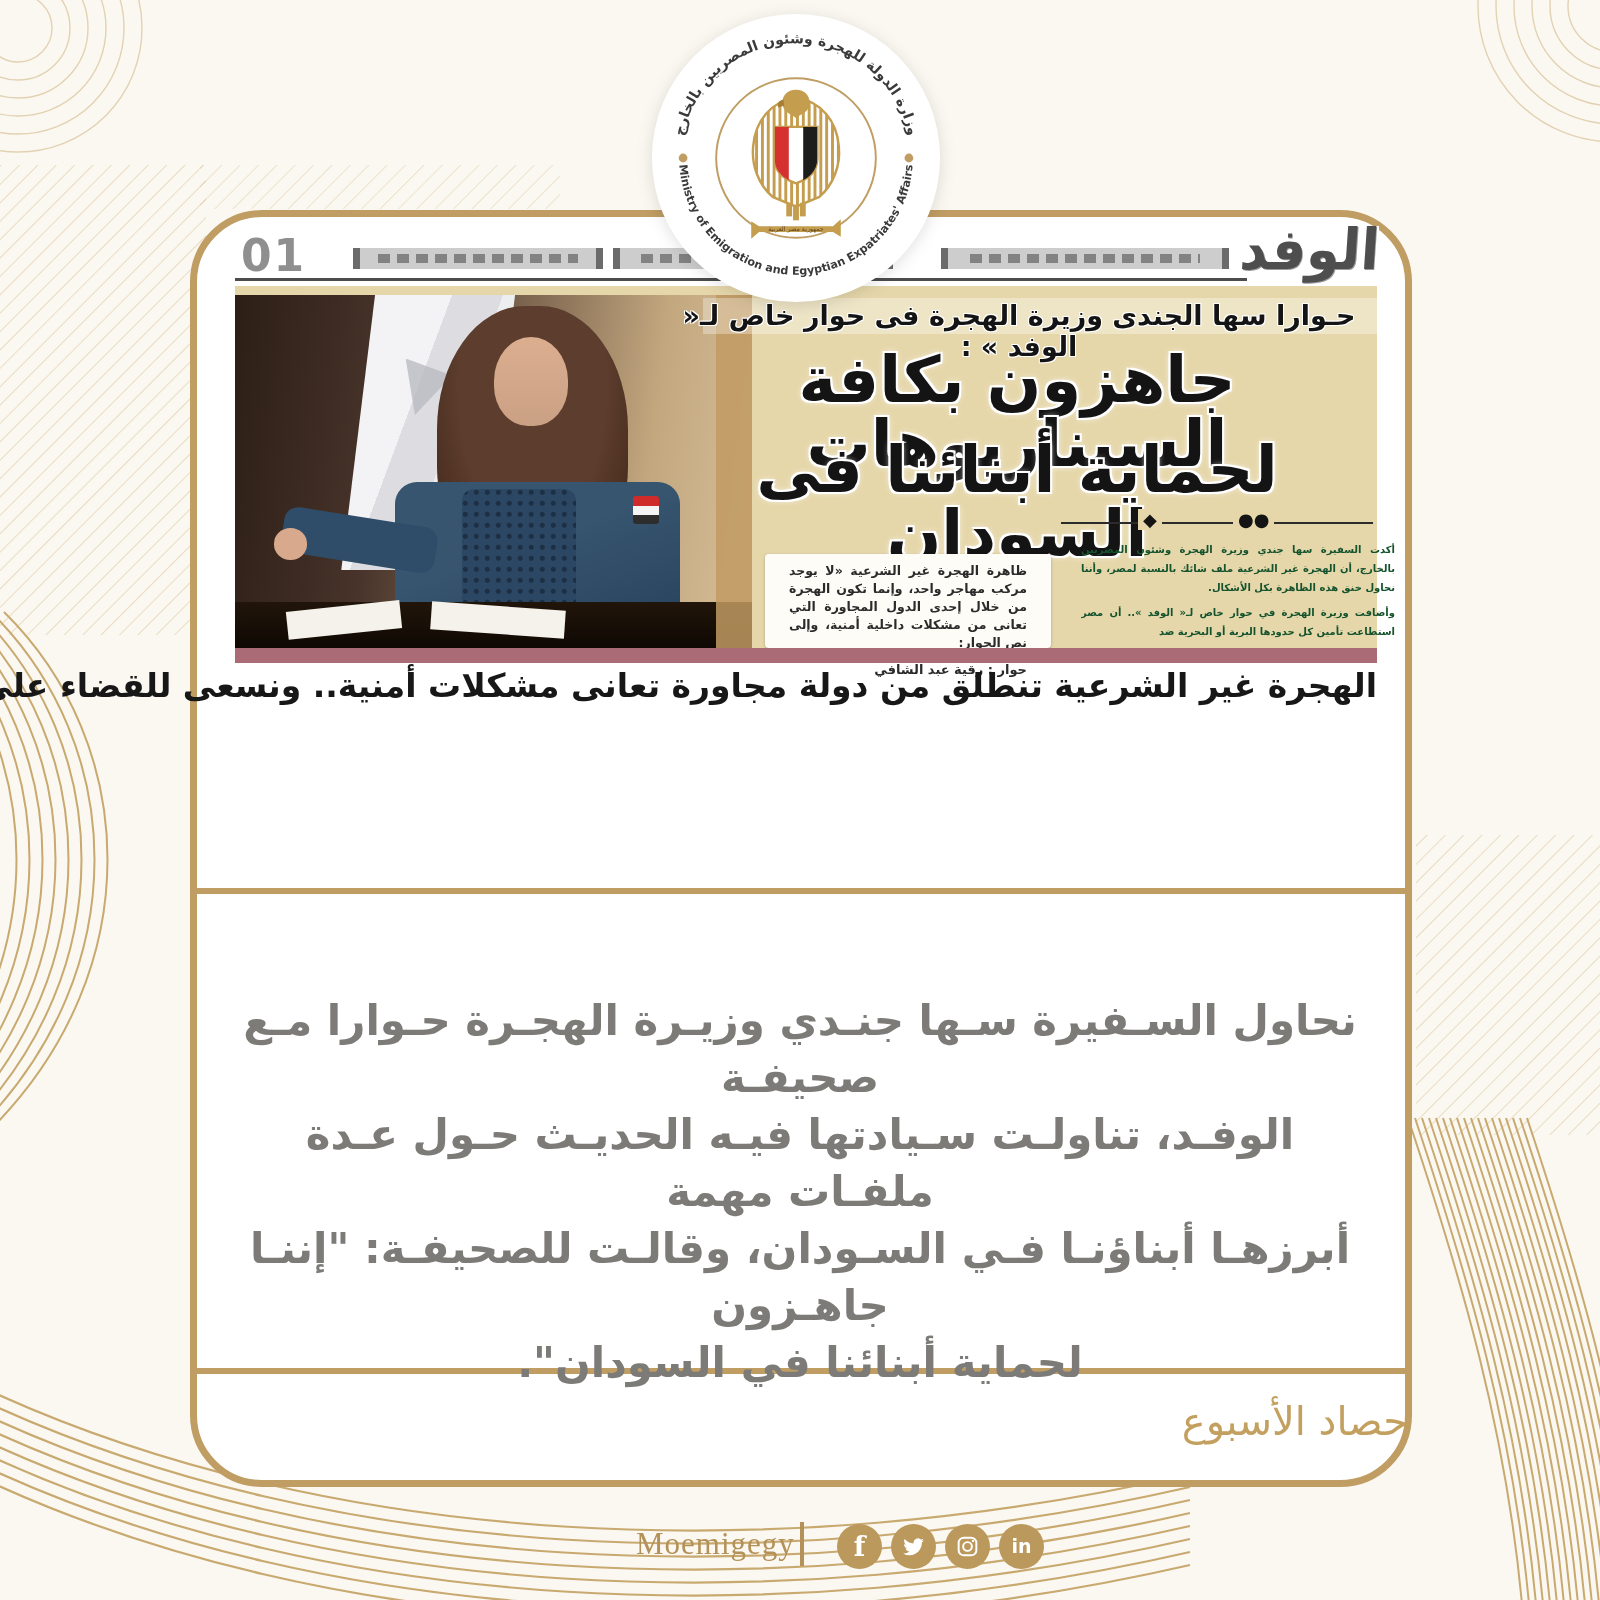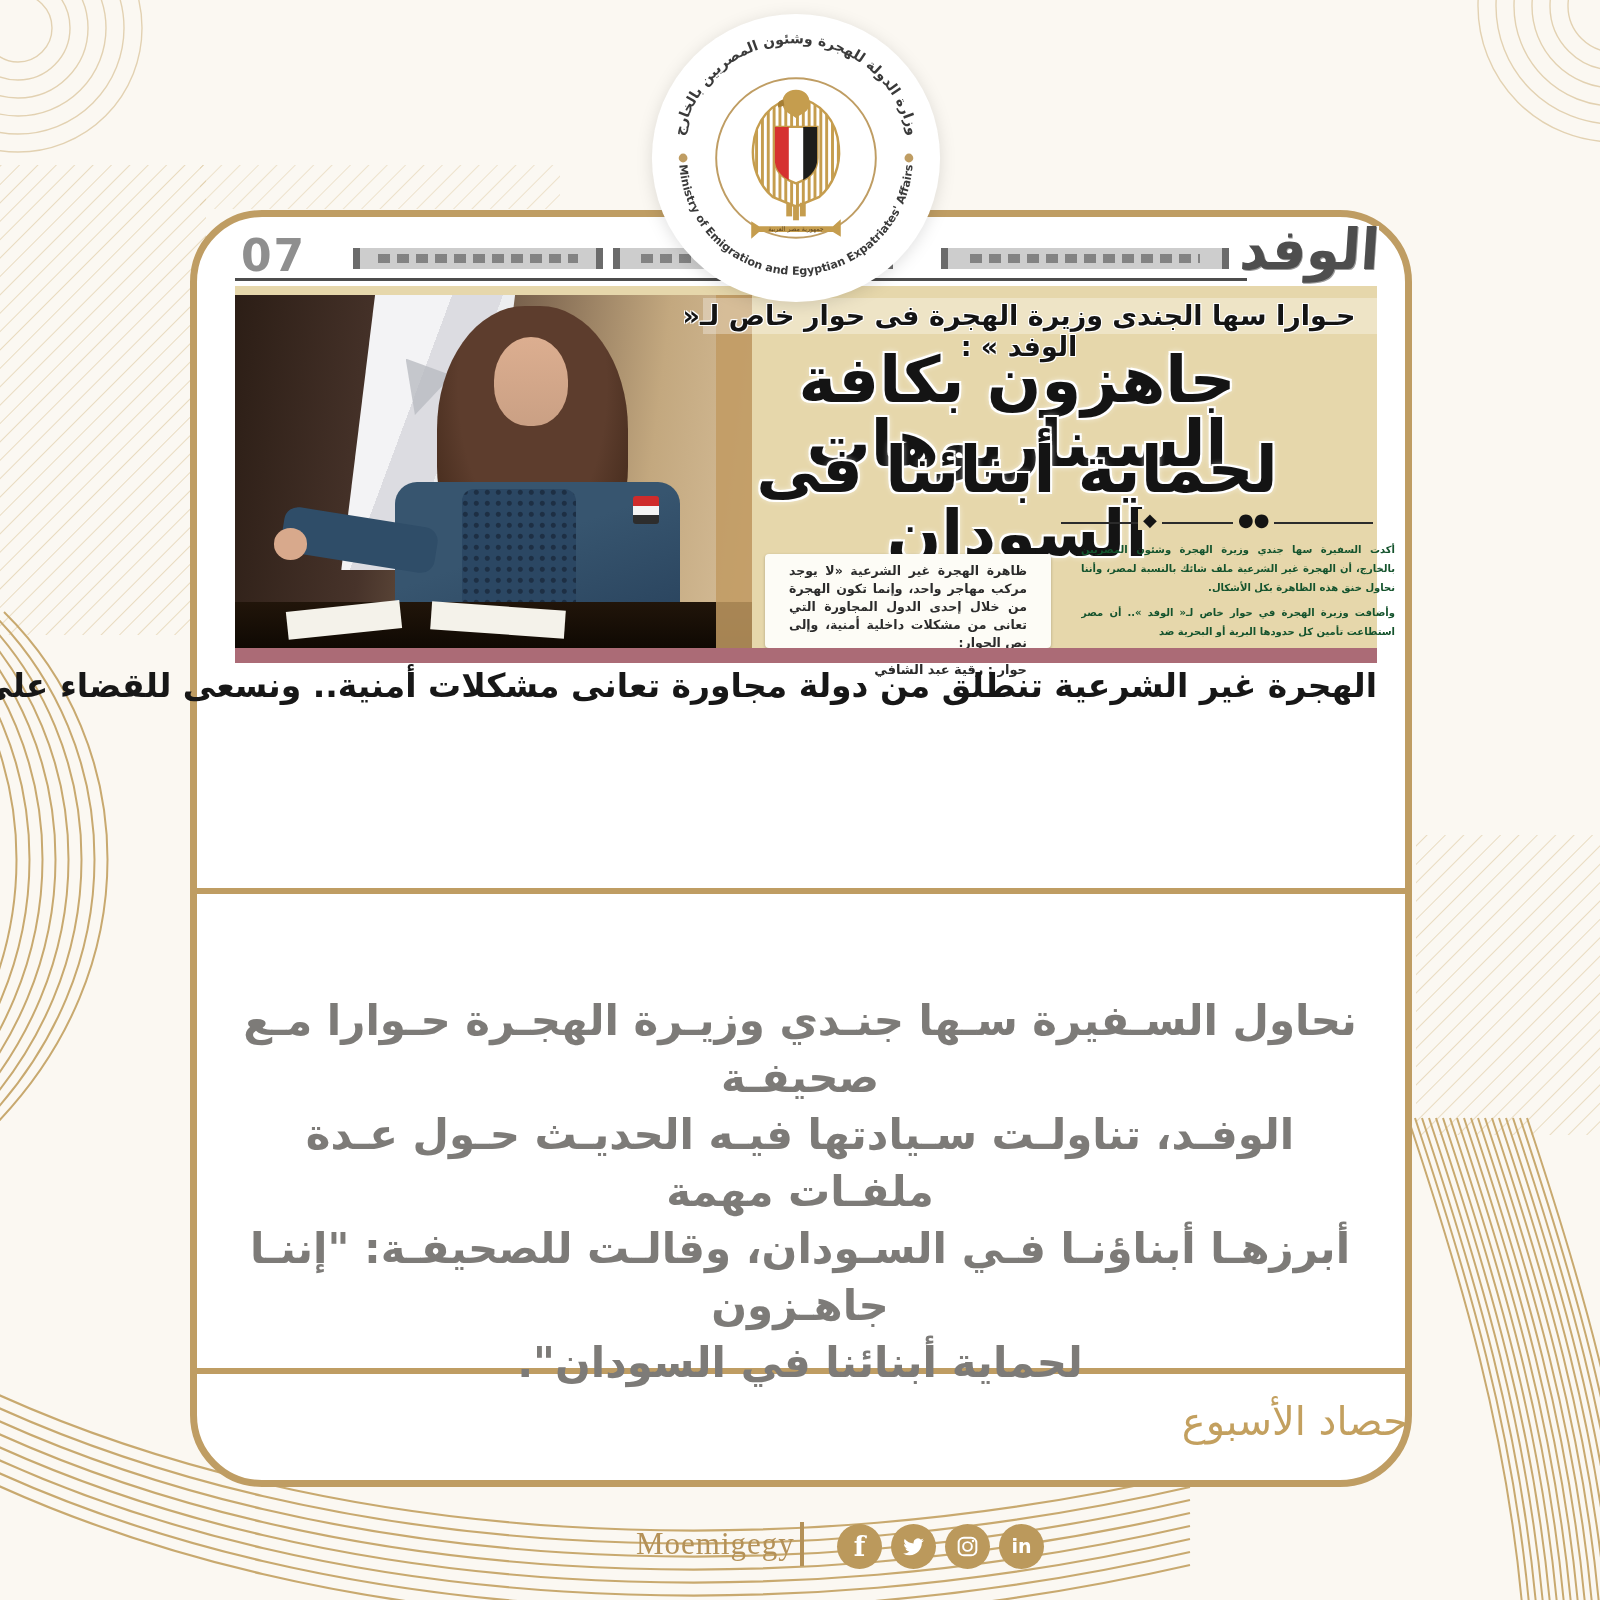--- a/index.html
+++ b/index.html
@@ -221,21 +221,21 @@
       </g>
       <rect x="140" y="196" width="6" height="14" fill="#c59d4e"></rect>
       <rect x="147" y="198" width="6" height="16" fill="#c59d4e"></rect>
       <rect x="154" y="196" width="6" height="14" fill="#c59d4e"></rect>
       <path d="M112 220 L188 220 L196 213 L196 231 L188 226 L112 226 L104 233 L104 215 Z" fill="#c59d4e"></path>
       <text x="150" y="225" font-size="6.5" text-anchor="middle" fill="#5c4420">جمهورية مصر العربية</text>
     </g>
   </svg>
 
   <div id="newspaper" class="abs">
-    <div id="np-pagenum" class="np">07</div>
+    <div id="np-pagenum" class="np">01</div>
     <div class="np np-bar" style="left:120px;width:250px;">
         <span class="micro"></span>
       </div>
     <div class="np np-bar" style="left:380px;width:280px;">
         <span class="micro"></span>
       </div>
     <div class="np np-bar" style="left:708px;width:288px;">
         <span class="micro"></span>
       </div>
     <div id="np-masthead" class="np" dir="rtl">الوفد</div>

